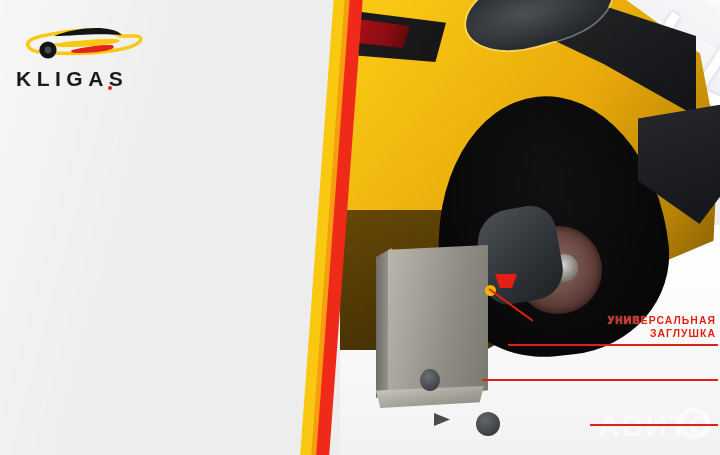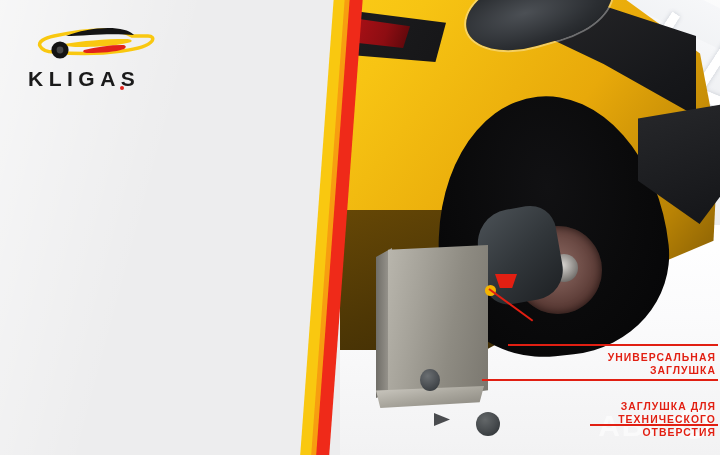--- a/index.html
+++ b/index.html
@@ -33,21 +33,21 @@
     content:"";
     position:absolute;
     left:0; top:0; right:0; bottom:0;
     background: linear-gradient(105deg, rgba(255,255,255,0.55) 0%, rgba(236,236,237,0.0) 45%);
     pointer-events:none;
   }
 
   
   .logo-block {
     position: absolute;
-    left: 24px; top: 24px;
+    left: 12px; top: 24px;
     width: 160px; height: 72px;
     z-index: 9;
     text-align: center;
   }
   .logo-mark { position:absolute; left:6px; top:0; width:126px; height:44px; }
   .logo-word {
     position: absolute;
     left: 4px; top: 43px;
     font-size: 21px;
     letter-spacing: 5.5px;
@@ -301,21 +301,21 @@
     text-align: right;
     font-family: "Liberation Sans", sans-serif;
     font-weight: 700;
     font-size: 10.4px;
     letter-spacing: 1.05px;
     line-height: 13.2px;
     color: #e11f12;
     white-space: pre-line;
     text-shadow: 0 0 1px rgba(255,255,255,0.9);
   }
-  .c1 { left: 560px; top: 314px; width: 156px; margin-top: 37px; }
+  .c1 { left: 560px; top: 314px; width: 156px; }
   .c2 { left: 560px; top: 358px; width: 156px; }
   .c3 { left: 560px; top: 400px; width: 156px; }
 
   .leader{
     position:absolute;
     height: 2px;
     background: #e11f12;
     z-index: 17;
   }
   .l1a { left: 489px; top: 288px; width: 54px; transform: rotate(36deg); transform-origin: 0 50%; }
@@ -393,23 +393,20 @@
     <div class="wm-ring"></div>
   </div>
 
   <div class="leader l1a"></div>
   <div class="leader l1b"></div>
   <div class="leader l2"></div>
   <div class="leader l3"></div>
 
   <div class="callout c1">УНИВЕРСАЛЬНАЯ
 ЗАГЛУШКА</div>
-  <div class="callout c3">ЗАГЛУШКА ДЛЯ
-ТЕХНИЧЕСКОГО
-ОТВЕРСТИЯ</div>
 
   <div class="left-panel"></div>
 
   <div class="stripe s-yellow"></div>
   <div class="stripe s-orange"></div>
   <div class="stripe s-red"></div>
 
   <div class="logo-block">
     <svg class="logo-mark" viewBox="0 0 126 44">
       <path d="M24 28 C18 28 12 26 10 22 C8 18 14 14 24 12 C38 9 56 6 72 6 C86 6 96 8 102 12 L118 12 C122 12 124 14 122 17 C119 21 108 25 92 27 C70 30 44 30 24 28 Z" fill="none" stroke="#f9c810" stroke-width="3.4" stroke-linejoin="round"></path>

